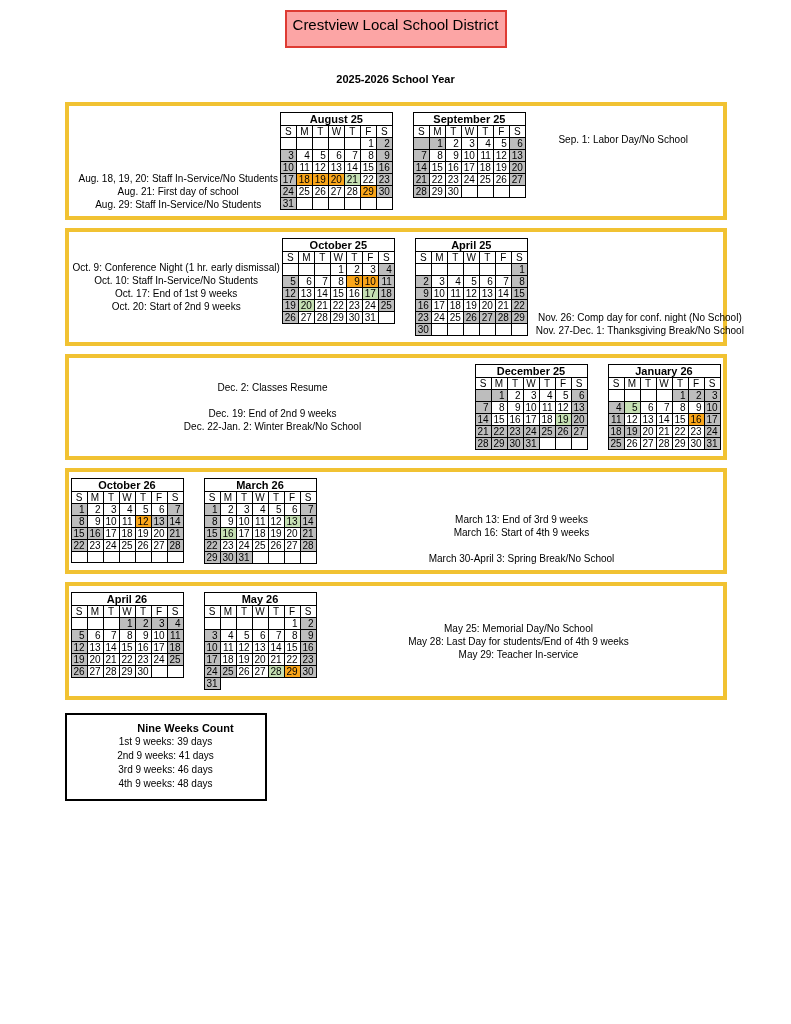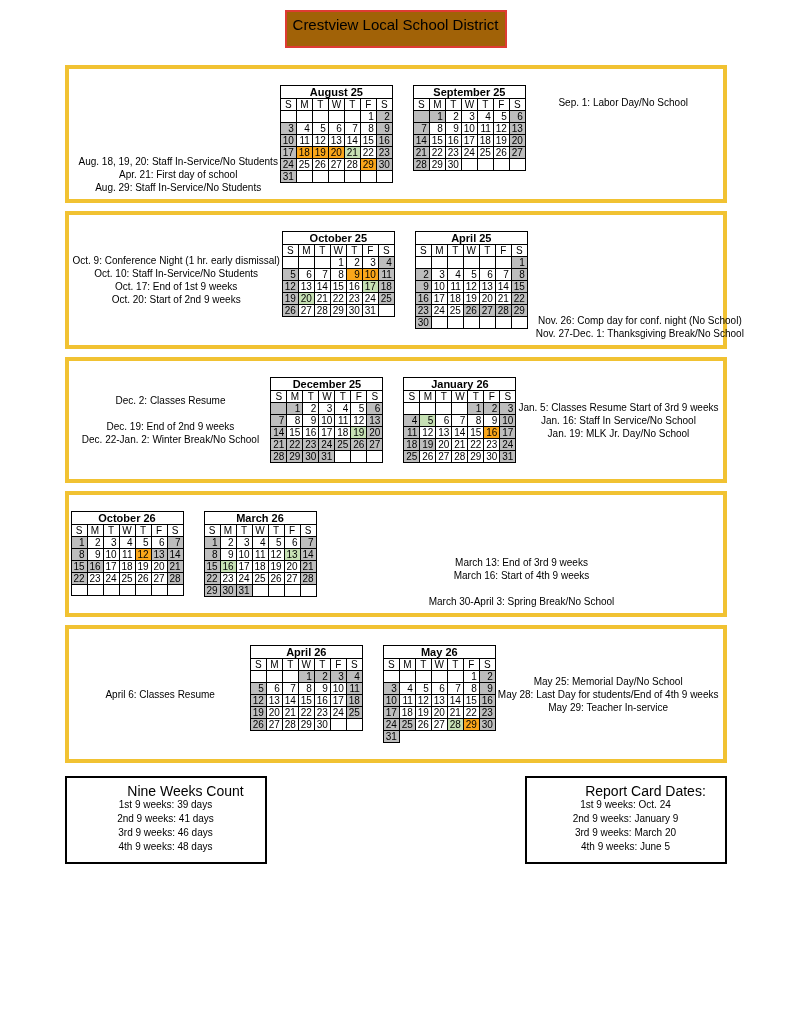--- a/index.html
+++ b/index.html
@@ -6,77 +6,78 @@
   html,body { margin:0; padding:0; background:#fff; }
   body {
     width:791px; height:1024px;
     font-family:"Liberation Sans", sans-serif;
     color:#000; position:relative;
   }
   .title-box {
     width:222px; margin:10px auto 0;
     border:2px solid var(--red,#de3b33);
     padding:4px 4px 13px; text-align:center;
-    font-size:15px; background:#a16207;
+    font-size:15px; background:#fca5a5;
   }
   .subtitle {
     text-align:center; font-weight:bold; font-size:11px; margin-top:25px;
   }
   .rows { width:662px; margin:17px auto 0; }
   .yrow {
     border:4px solid var(--gold,#f1c232);
     display:flex; align-items:stretch;
     margin-bottom:8px; padding:1px 2px; background:#fff;
   }
   .notes {
     flex:1; display:flex; flex-direction:column;
     text-align:center; font-size:10px; line-height:13px; padding:4px 2px;
   }
   .valign-center { justify-content:center; }
   .valign-bottom { justify-content:flex-end;padding-left:8px; }
   .valign-top { justify-content:flex-start; padding-top:26px; }
   .note-line { min-height:13px; white-space:nowrap; }
-  .cals { display:flex; gap:20px; align-items:flex-start; padding:15px 0; }
+  .cals { display:flex; gap:20px; align-items:flex-start; padding:5px 0; }
   table.cal { border-collapse:collapse; background:#fff; }
   .cal th, .cal td {
     border:1px solid #000; font-size:10px; height:11px;
     padding:0 2px 0 0; line-height:11px;
   }
   .cal th.mtitle {
     font-size:11px; font-weight:bold; text-align:center;
     height:13px; padding:0;
   }
   .cal th.dh { width:16px; text-align:center; font-weight:normal; padding:0; }
   .cal td { text-align:right; min-width:16px; }
   .cal td.gray   { background:var(--gray,#bdbdbd); }
   .cal td.orange { background:var(--orange,#faa61a); }
   .cal td.green  { background:var(--green,#c6e0b4); }
   .cal td.nob    { border:none; }
   .bottom { display:flex; justify-content:space-between; margin:13px auto 0; width:662px; }
   .info-box {
     border:2px solid #000; width:202px; padding:6px 2px 8px;
     text-align:center; font-size:10px; line-height:14px; background:#fff;
   }
-  .info-title { font-weight:normal; font-size:14px;margin-left:40px; }
+  .info-title { font-weight:bold; font-size:11px;margin-left:40px; }
 </style>
 </head>
 <body>
 
 <div>
 
   <div class="title-box">
     <span>Crestview Local School District</span>
   </div>
 
+  <div class="subtitle">2025-2026 School Year</div>
 
   <div class="rows" id="month-rows">
       <div class="yrow">
         <div class="notes valign-bottom">
           <div class="note-line">Aug. 18, 19, 20: Staff In-Service/No Students</div>
-          <div class="note-line">Apr. 21: First day of school</div>
+          <div class="note-line">Aug. 21: First day of school</div>
           <div class="note-line">Aug. 29: Staff In-Service/No Students</div>
         </div>
         <div class="cals">
           <table class="cal">
             <tbody>
               <tr>
                 <th class="mtitle" colspan="7">August 25</th>
               </tr>
               <tr>
                 <th class="dh">S</th>
@@ -478,25 +479,20 @@
                 <td>26</td>
                 <td>27</td>
                 <td>28</td>
                 <td>29</td>
                 <td>30</td>
                 <td class="gray">31</td>
               </tr>
             </tbody>
           </table>
         </div>
-        <div class="notes valign-center">
-          <div class="note-line">Jan. 5: Classes Resume Start of 3rd 9 weeks</div>
-          <div class="note-line">Jan. 16: Staff In Service/No School</div>
-          <div class="note-line">Jan. 19: MLK Jr. Day/No School</div>
-        </div>
       </div>
       <div class="yrow">
         <div class="cals">
           <table class="cal">
             <tbody>
               <tr>
                 <th class="mtitle" colspan="7">October 26</th>
               </tr>
               <tr>
                 <th class="dh">S</th>
@@ -617,23 +613,20 @@
           </table>
         </div>
         <div class="notes valign-bottom">
           <div class="note-line">March 13: End of 3rd 9 weeks</div>
           <div class="note-line">March 16: Start of 4th 9 weeks</div>
           <div class="note-line spacer"></div>
           <div class="note-line">March 30-April 3: Spring Break/No School</div>
         </div>
       </div>
       <div class="yrow">
-        <div class="notes valign-center">
-          <div class="note-line">April 6: Classes Resume</div>
-        </div>
         <div class="cals">
           <table class="cal">
             <tbody>
               <tr>
                 <th class="mtitle" colspan="7">April 26</th>
               </tr>
               <tr>
                 <th class="dh">S</th>
                 <th class="dh">M</th>
                 <th class="dh">T</th>
@@ -771,24 +764,15 @@
   <div class="bottom">
     <div class="info-box">
       <div class="info-title">Nine Weeks Count</div>
       <div id="nine-weeks-lines">
           <div class="note-line">1st 9 weeks: 39 days</div>
           <div class="note-line">2nd 9 weeks: 41 days</div>
           <div class="note-line">3rd 9 weeks: 46 days</div>
           <div class="note-line">4th 9 weeks: 48 days</div>
         </div>
     </div>
-    <div class="info-box">
-      <div class="info-title">Report Card Dates:</div>
-      <div id="report-card-lines">
-          <div class="note-line">1st 9 weeks: Oct. 24</div>
-          <div class="note-line">2nd 9 weeks: January 9</div>
-          <div class="note-line">3rd 9 weeks: March 20</div>
-          <div class="note-line">4th 9 weeks: June 5</div>
-        </div>
-    </div>
   </div>
 
 </div>
 
 </body></html>

